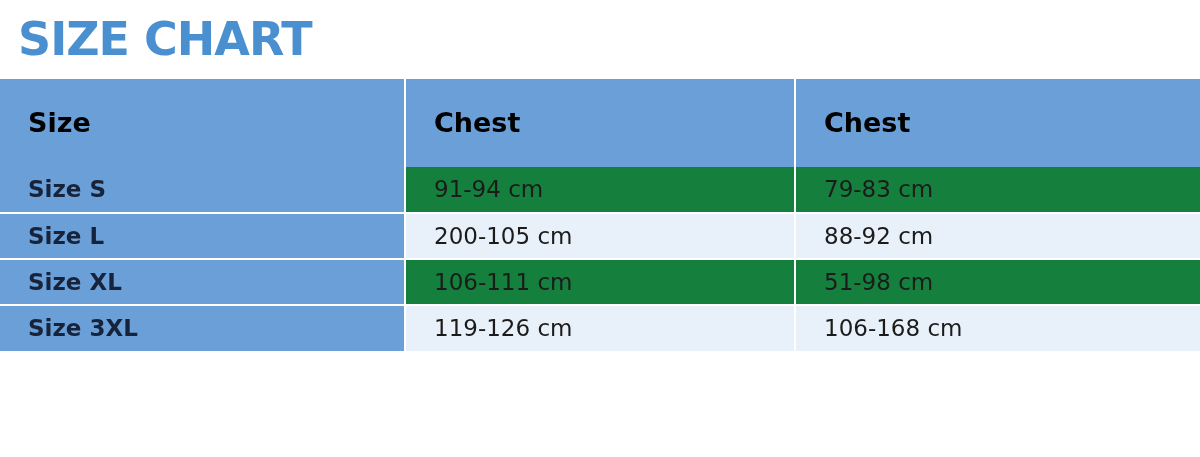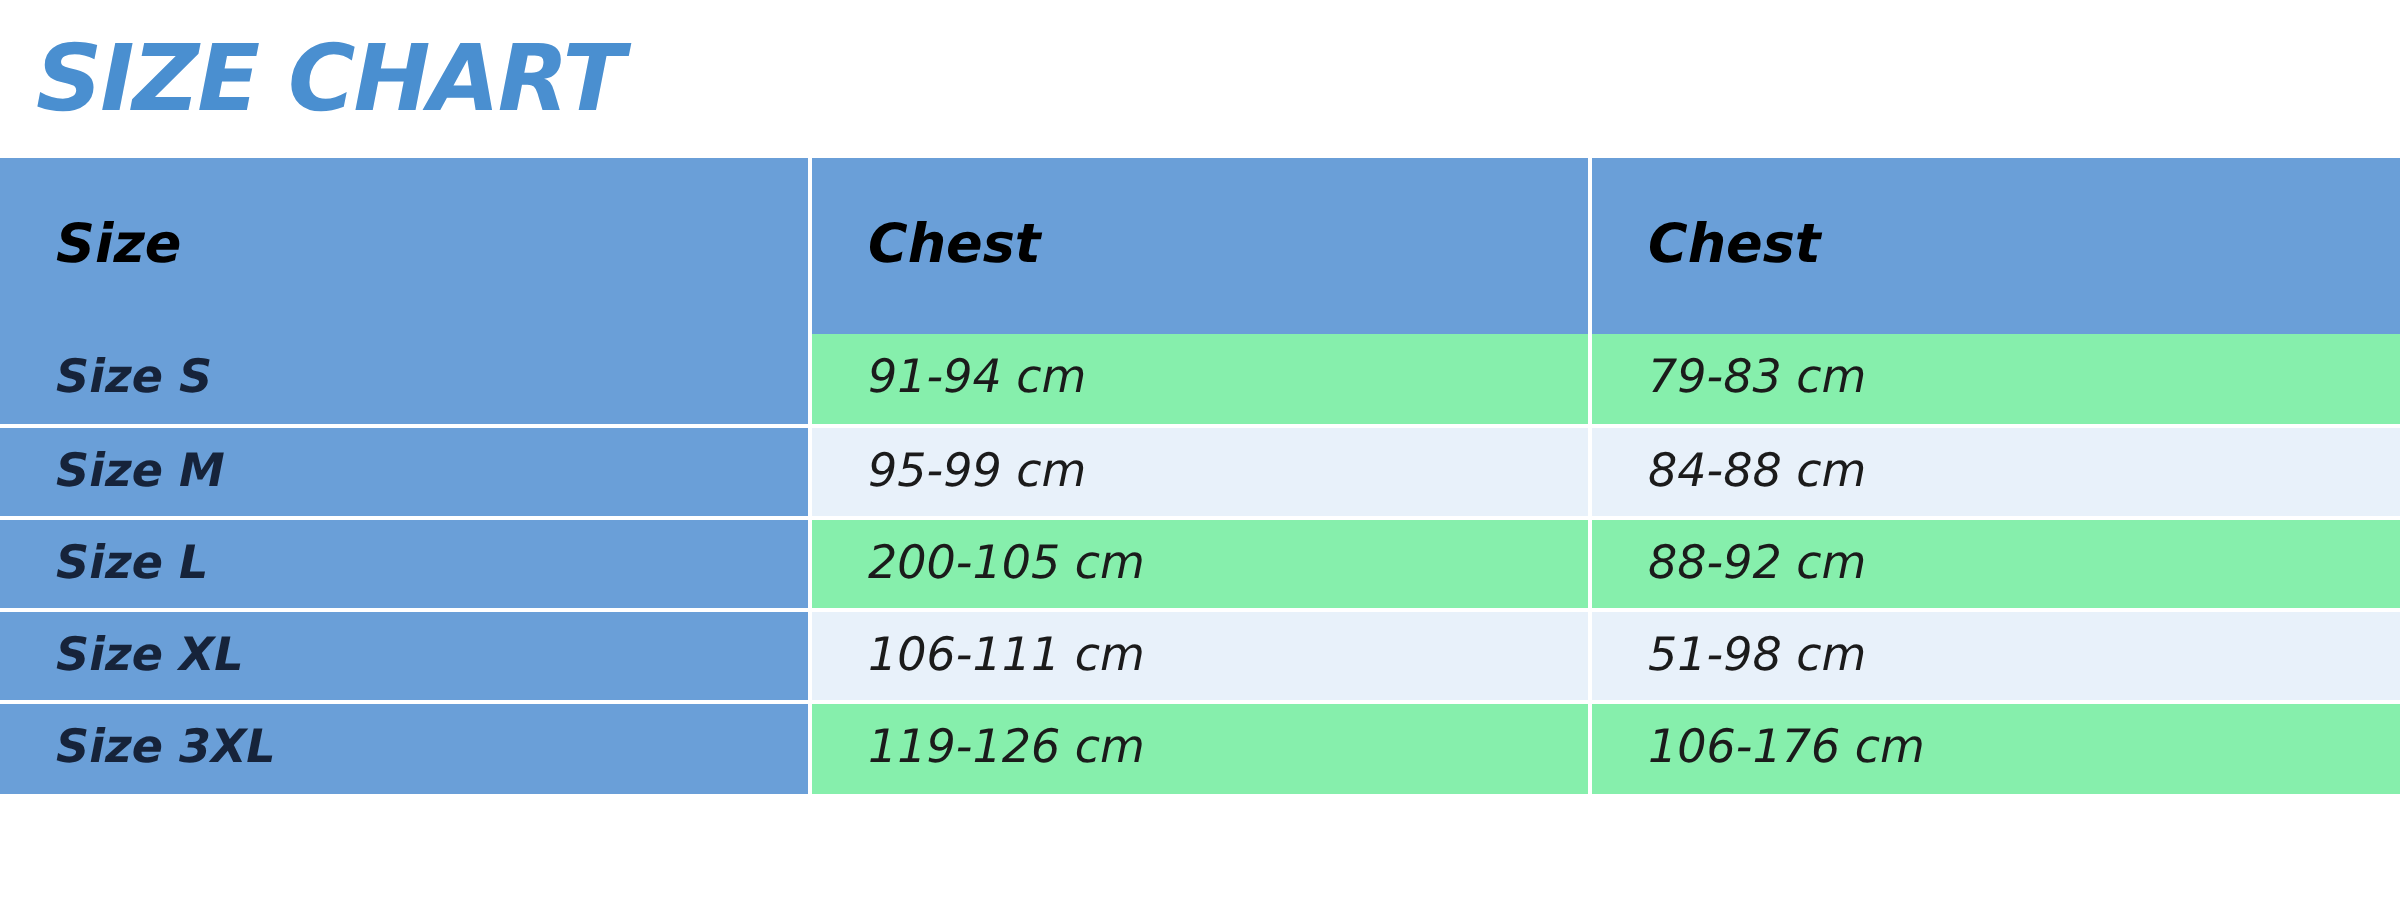--- a/index.html
+++ b/index.html
@@ -11,21 +11,20 @@
     width: 1200px;
     height: 457px;
     font-family: "DejaVu Sans", sans-serif;
     overflow: hidden;
   }
   .page {
     position: relative;
     width: 1036px;
     height: 457px;
     box-sizing: border-box;
-    font-style: italic;
   }
   .title {
     font-family: "DejaVu Sans", sans-serif;
     font-weight: bold;
     font-size: 46px;
     letter-spacing: -1px;
     color: #4a8fd0;
     padding: 14px 0 0 18px;
     line-height: 1.1;
   }
@@ -65,21 +64,21 @@
   }
   tbody td:last-child { border-right: none; }
   tbody tr:last-child td { border-bottom: none; margin-left: 11px; }
 
   tbody td.cell-size {
     background: #6a9fd8;
     color: #16233a;
     font-weight: bold;
   }
   tbody td.cell-val {
-    background: #86efac;
+    background: #15803d;
     font-weight: normal;
   }
   tbody tr:nth-child(even) td.cell-val {
     background: #e8f1fa;
   }
 </style>
 </head>
 <body>
 
 <div class="page">
@@ -99,35 +98,30 @@
         <th>Chest</th>
       </tr>
     </thead>
     <tbody>
       <tr>
         <td class="cell-size">Size S</td>
         <td class="cell-val">91-94 cm</td>
         <td class="cell-val">79-83 cm</td>
       </tr>
       <tr>
-        <td class="cell-size">Size M</td>
-        <td class="cell-val">95-99 cm</td>
-        <td class="cell-val">84-88 cm</td>
-      </tr>
-      <tr>
         <td class="cell-size">Size L</td>
         <td class="cell-val">200-105 cm</td>
         <td class="cell-val">88-92 cm</td>
       </tr>
       <tr>
         <td class="cell-size">Size XL</td>
         <td class="cell-val">106-111 cm</td>
         <td class="cell-val">51-98 cm</td>
       </tr>
       <tr>
         <td class="cell-size">Size 3XL</td>
         <td class="cell-val">119-126 cm</td>
-        <td class="cell-val">106-176 cm</td>
+        <td class="cell-val">106-168 cm</td>
       </tr>
     </tbody>
   </table>
 
 </div>
 
 </body></html>

